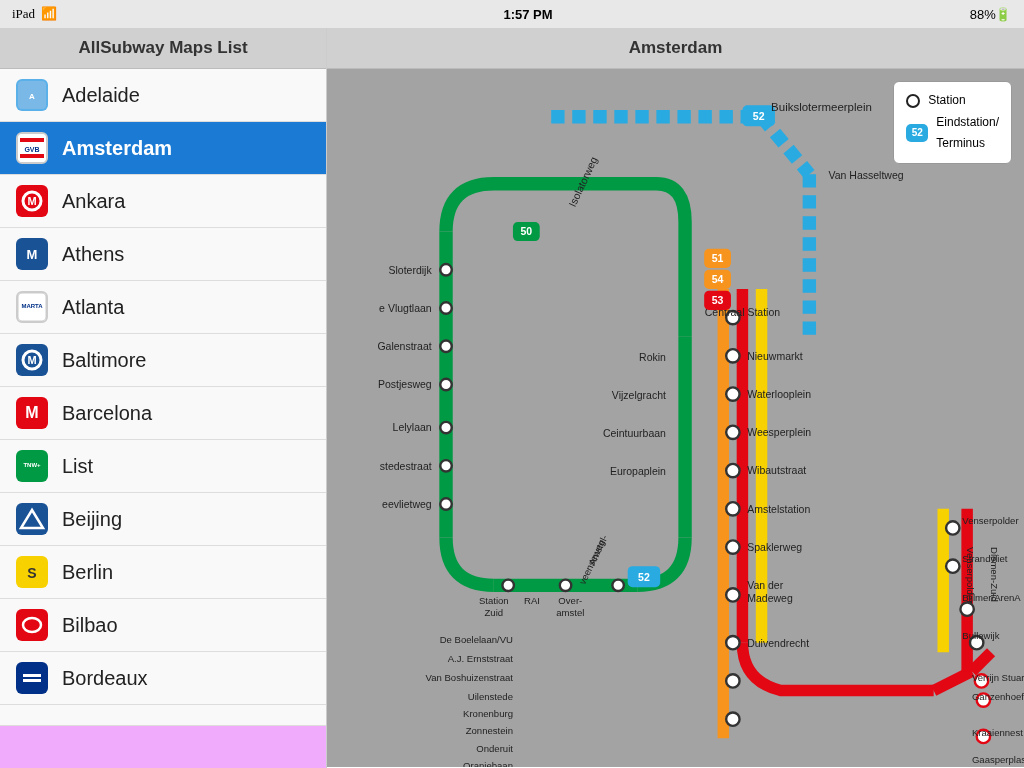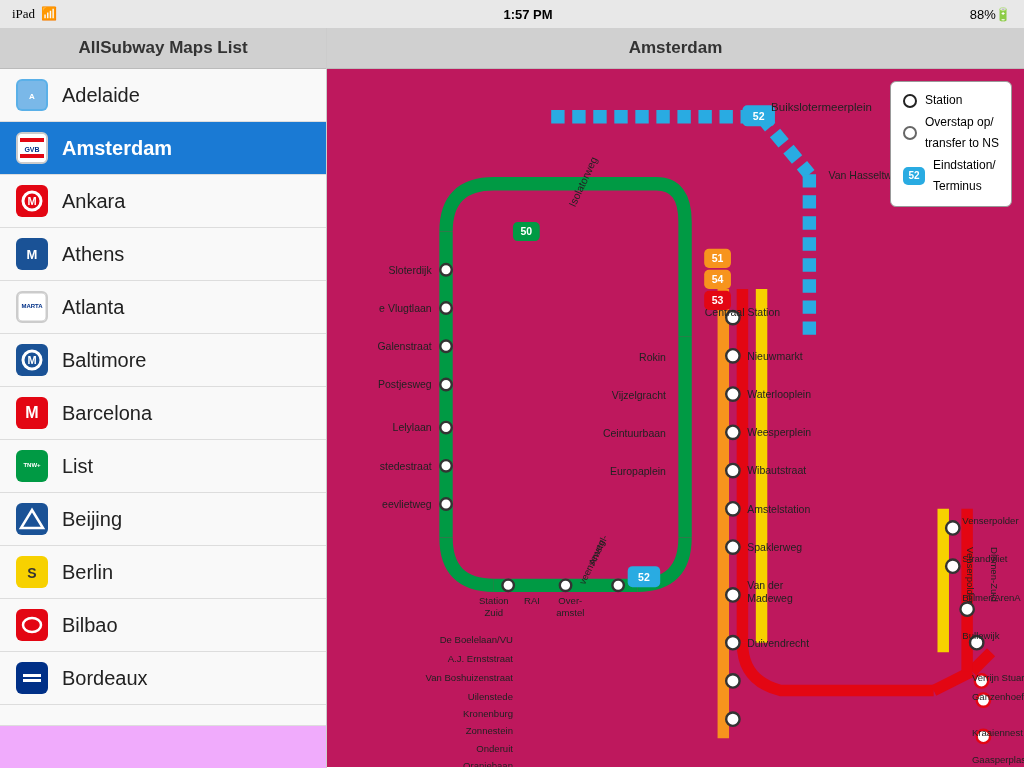--- a/index.html
+++ b/index.html
@@ -92,21 +92,21 @@
       font-size: 17px;
       font-weight: 600;
       text-align: center;
       color: #333;
       border-bottom: 1px solid #bbb;
     }
     .map-content {
       position: relative;
       width: 100%;
       height: calc(100% - 42px);
-      background: #be185d;
+      background: #a3a3a3;
     }
     .map-svg {
       position: absolute;
       top: 0; left: 0;
       width: 100%; height: 100%;
     }
 
     
     .legend {
       position: absolute;
@@ -308,24 +308,20 @@
   <div class="map-area">
     <div class="map-header">Amsterdam</div>
     <div class="map-content">
 
       <div class="legend">
         <div class="legend-item">
           <div class="legend-circle-open"></div>
           <span>Station</span>
         </div>
         <div class="legend-item">
-          <div class="legend-circle-half"></div>
-          <span>Overstap op/<br>transfer to NS</span>
-        </div>
-        <div class="legend-item">
           <div class="legend-terminus">52</div>
           <span>Eindstation/<br>Terminus</span>
         </div>
       </div>
 
       <svg class="map-svg" viewBox="0 0 700 730" xmlns="http://www.w3.org/2000/svg">
 
         <line x1="220" y1="50" x2="440" y2="50" stroke="#29abe2" stroke-width="14" stroke-dasharray="14,8"></line>
 
         <line x1="440" y1="50" x2="490" y2="110" stroke="#29abe2" stroke-width="14" stroke-dasharray="14,8"></line>

